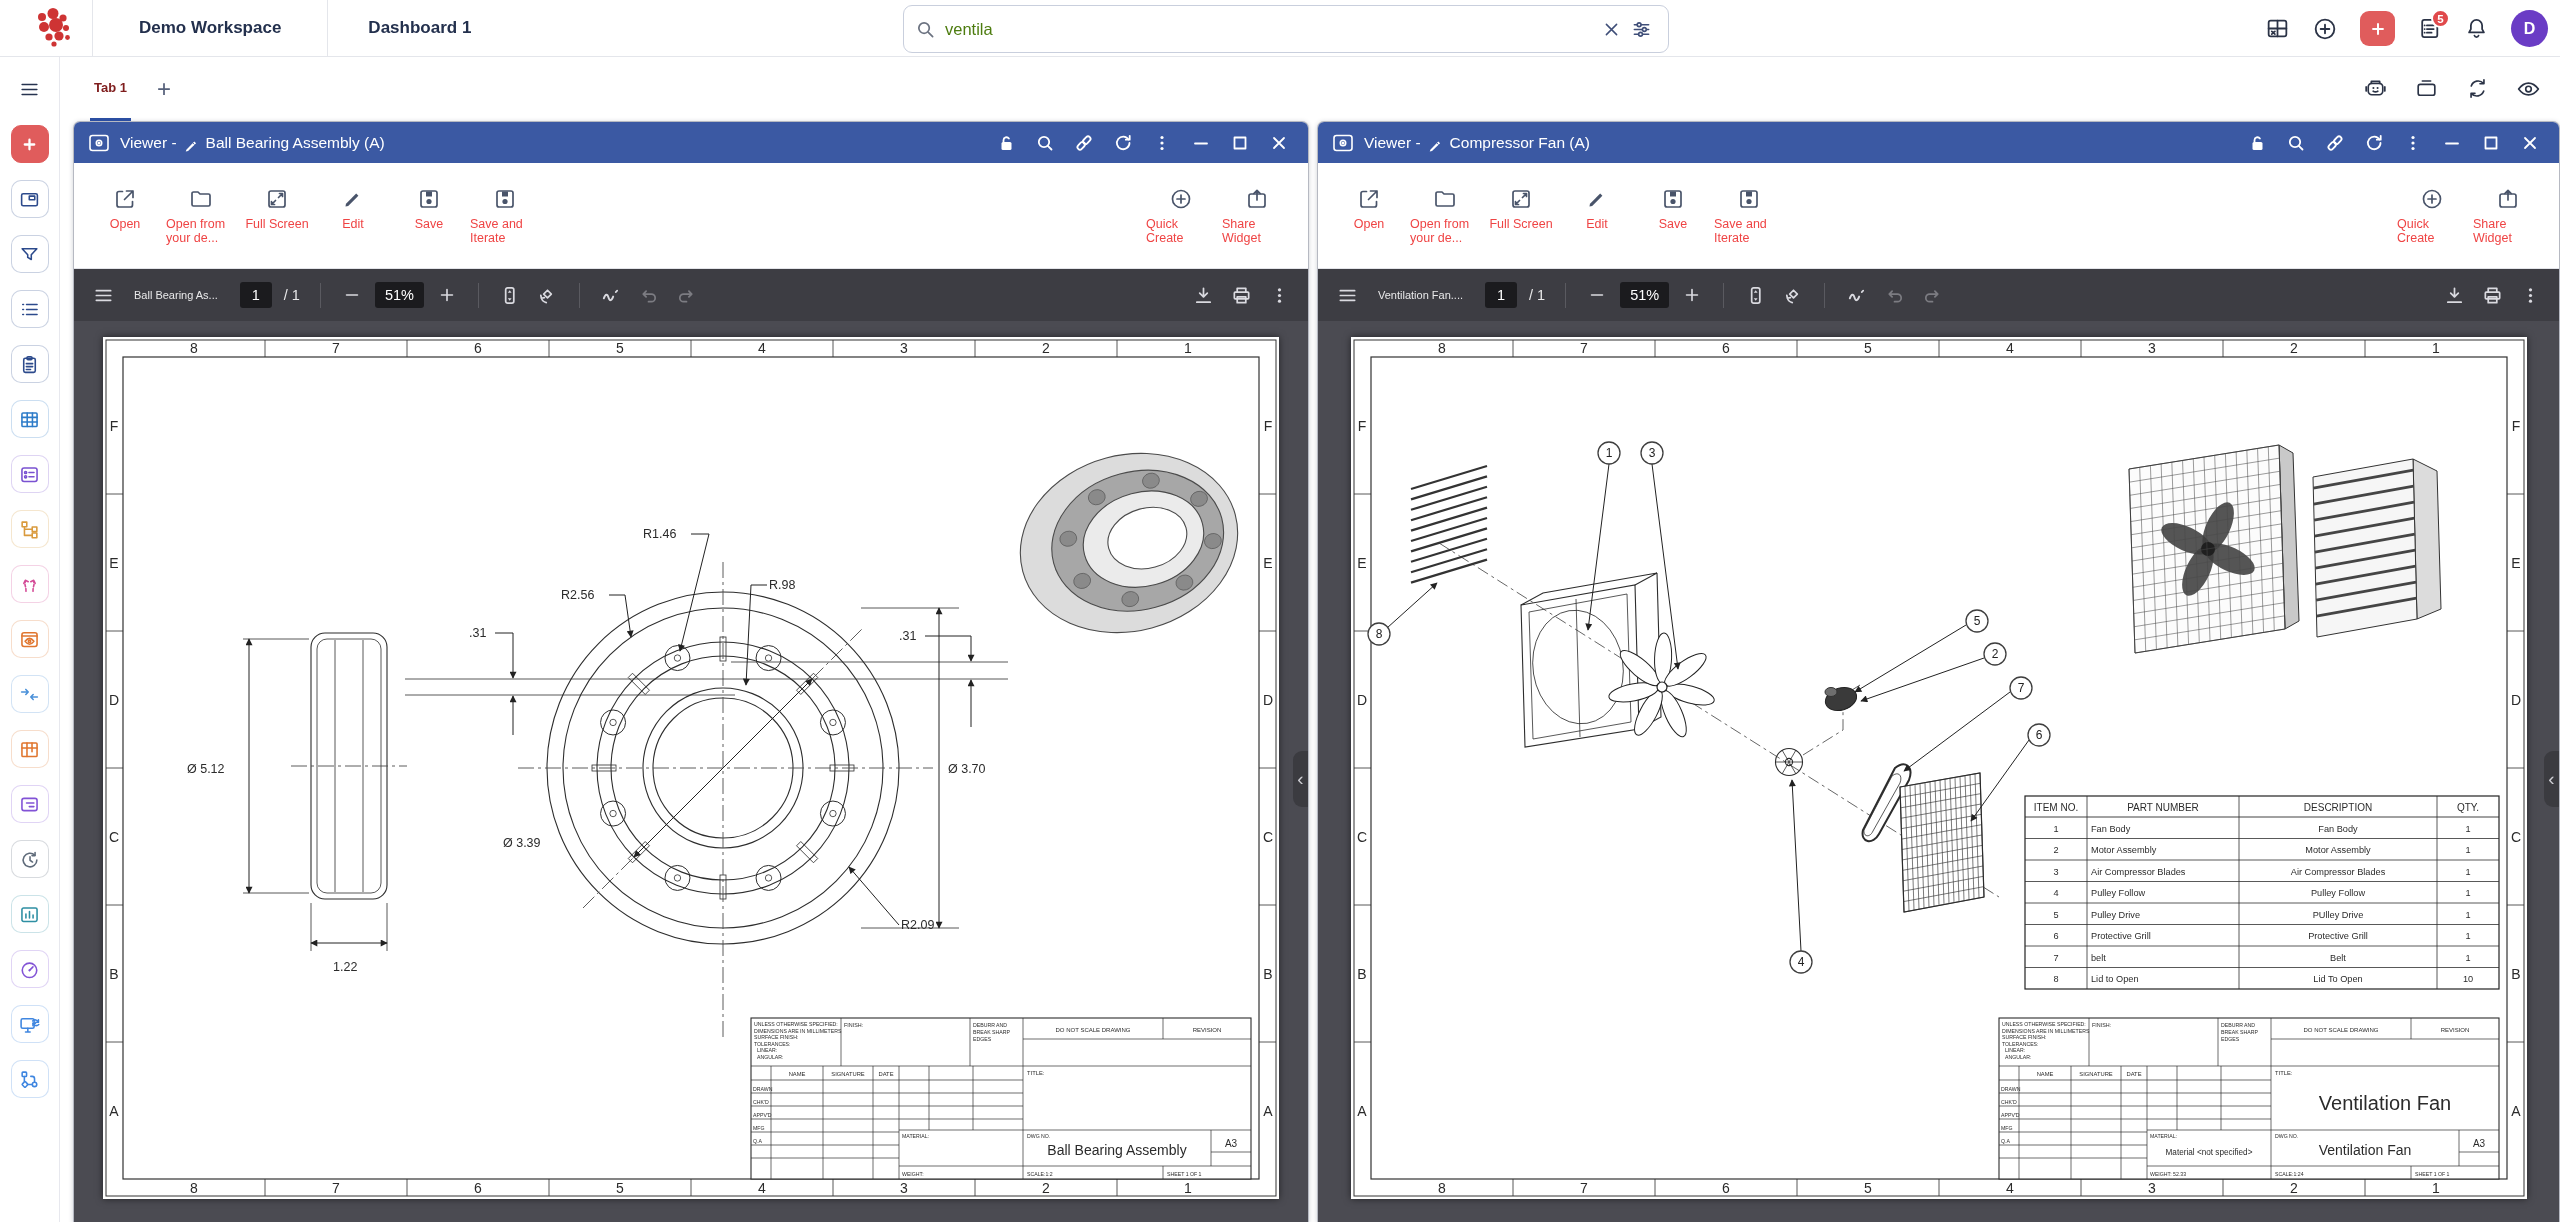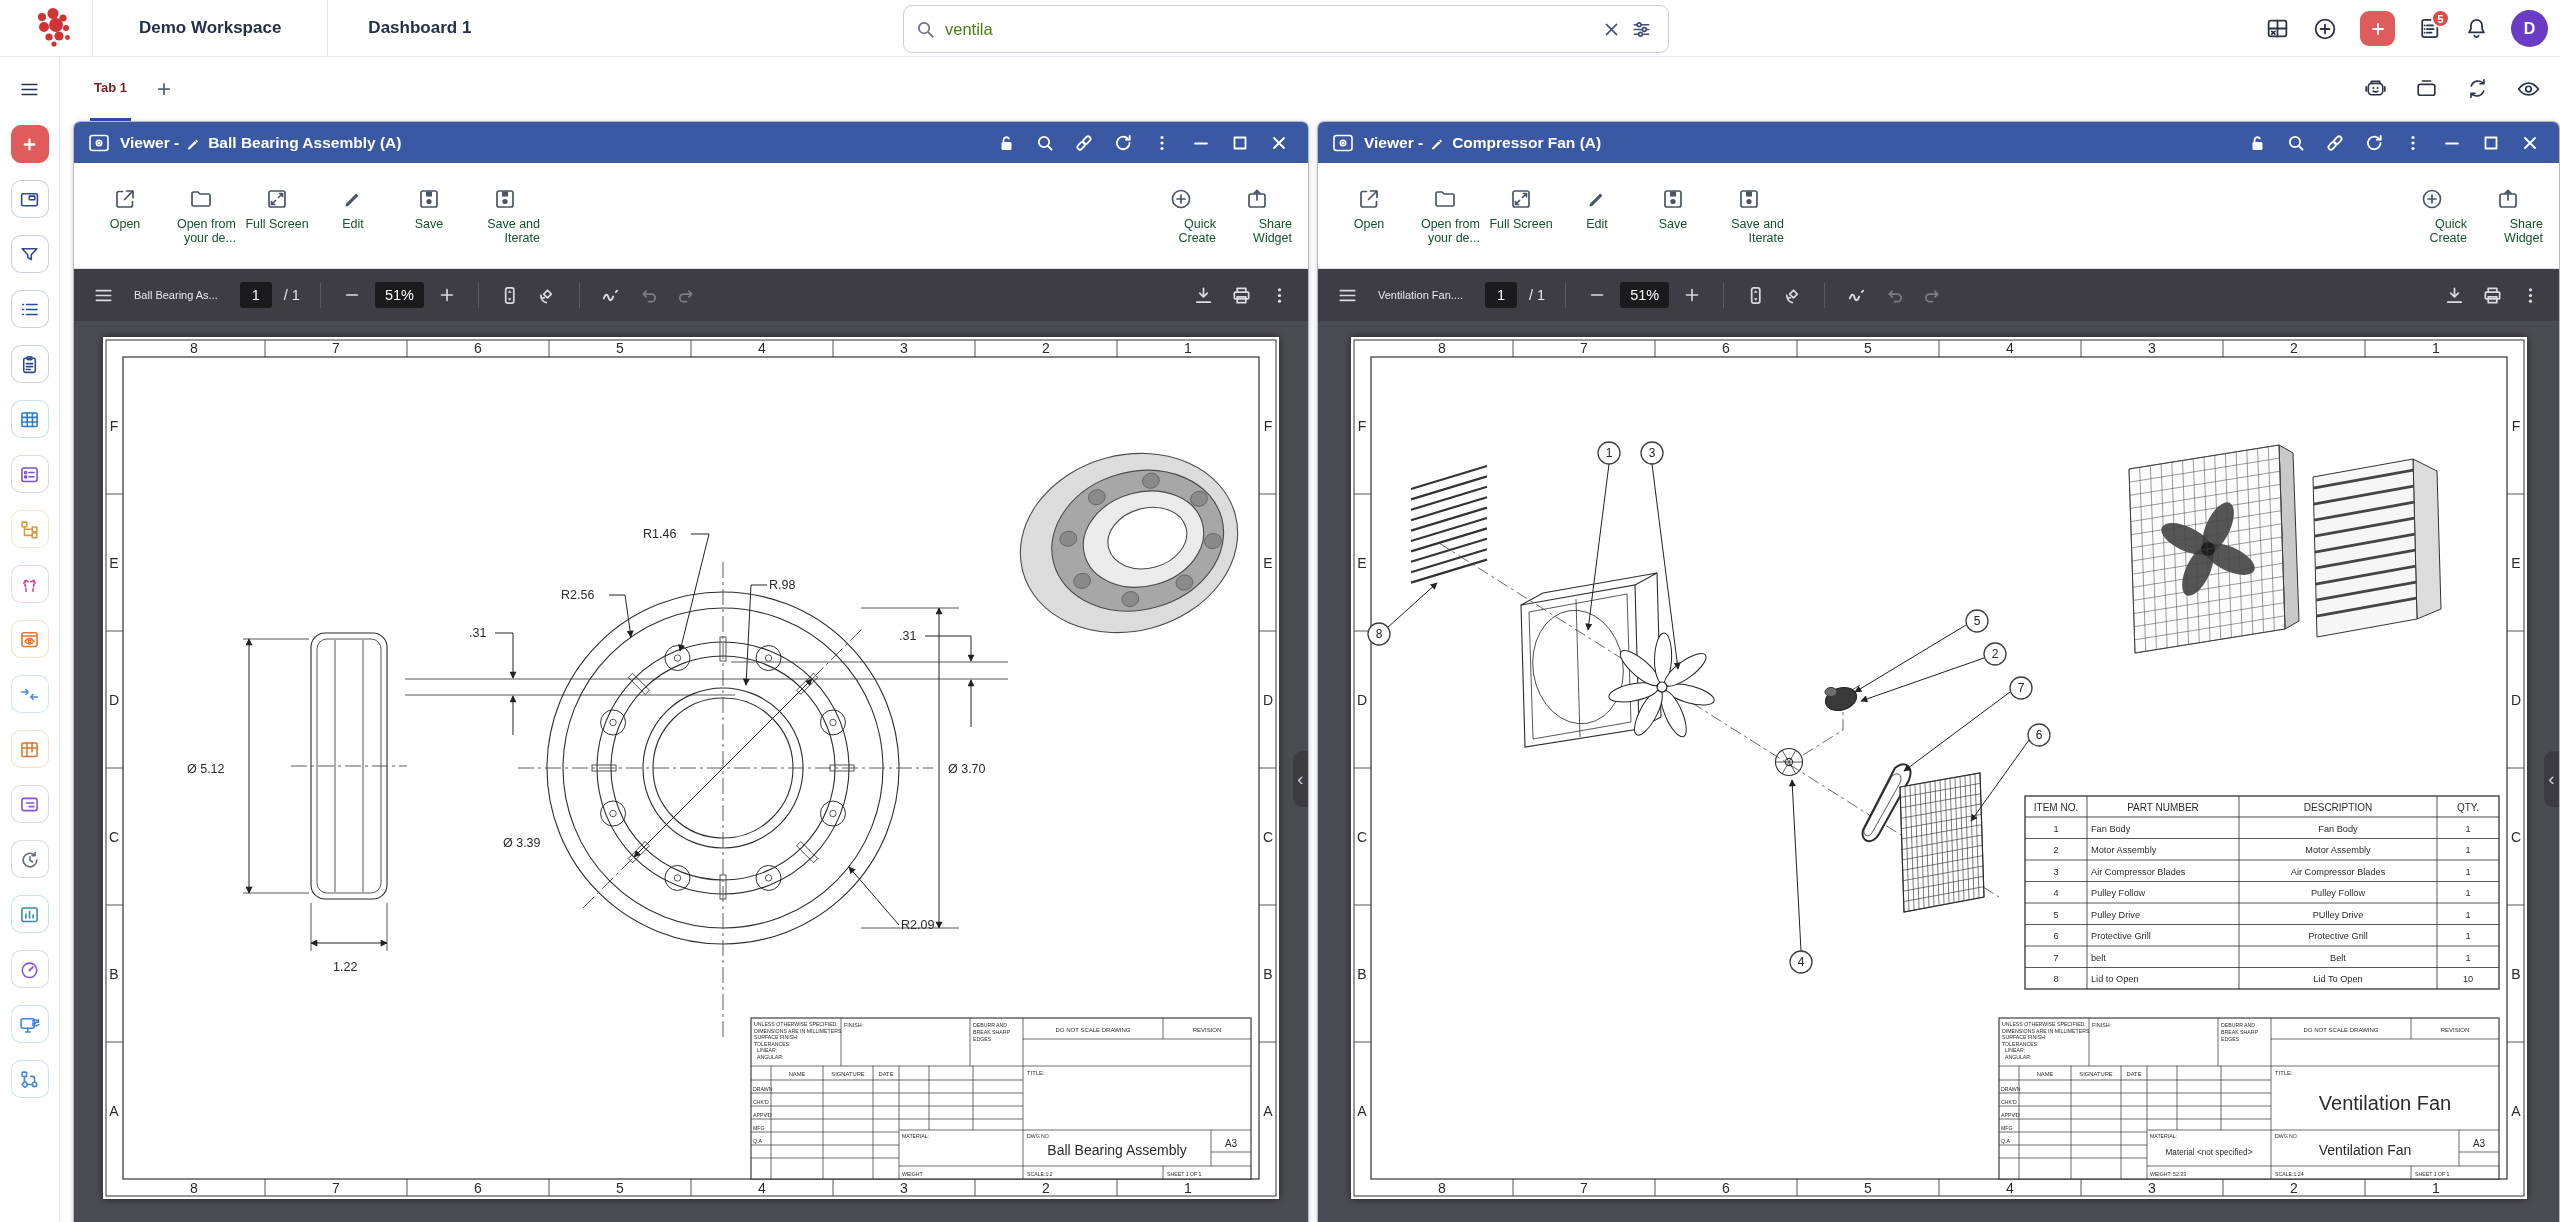--- a/index.html
+++ b/index.html
@@ -52,32 +52,32 @@
 
   
   .windows{flex:1;display:flex;gap:8px;padding-left:13px;min-height:0}
   .win{border:1px solid #b6b9c2;border-bottom:none;border-radius:7px 7px 0 0;overflow:hidden;
     display:flex;flex-direction:column;box-shadow:0 1px 5px rgba(30,35,60,.22);background:#fff}
   .win.left{width:1236px;flex:none}
   .win.right{flex:1;min-width:0}
   .titlebar{height:41px;background:#3B59A3;display:flex;align-items:center;color:#fff;
     padding:0 14px;flex:none}
   .tb-left{display:flex;align-items:center;gap:10px;flex:1;min-width:0}
-  .tb-title{font-size:15.5px;font-weight:700;display:flex;align-items:center;gap:7px;white-space:nowrap}
+  .tb-title{font-size:15.5px;font-weight:400;display:flex;align-items:flex-end;gap:7px;white-space:nowrap}
   .tb-icons{display:flex;align-items:center;gap:9px}
   .tbi{width:30px;height:28px;display:flex;align-items:center;justify-content:center;color:#fff}
   .tbi svg{stroke:#fff;fill:none;stroke-width:1.8;stroke-linecap:round;stroke-linejoin:round}
 
   .vtoolbar{height:106px;background:#fff;border-bottom:1px solid #e3e4e9;display:flex;
     align-items:center;padding:0 16px;flex:none}
   .vt-left{display:flex;gap:6px}
   .vt-right{margin-left:auto;display:flex;gap:6px}
   .vtb{width:70px;display:flex;flex-direction:column;align-items:center;gap:6px;color:#49546A}
   .vtb svg{stroke:currentColor;fill:none;stroke-width:1.7;stroke-linecap:round;stroke-linejoin:round}
-  .vlbl{font-size:12.5px;color:#14532d;line-height:14px;text-align:right;max-width:70px}
+  .vlbl{font-size:12.5px;color:#ef4444;line-height:14px;text-align:left;max-width:70px}
 
   .pdfbar{height:52px;background:#3D3D43;display:flex;align-items:center;padding:0 14px;
     gap:8px;flex:none}
   .pdfi{width:30px;height:30px;display:flex;align-items:center;justify-content:center;color:#DADAE0}
   .pdfi svg{stroke:currentColor;fill:none;stroke-width:1.8;stroke-linecap:round;stroke-linejoin:round}
   .pdfi.dis{color:#7C7C82}
   .pdf-title{color:#E9E9EA;font-size:11px;margin:0 14px 0 8px;white-space:nowrap;overflow:hidden;
     max-width:175px}
   .pgbox{background:#1B1B1E;color:#fff;font-size:14.5px;padding:5px 10px;border-radius:3px;
     min-width:32px;text-align:center}

